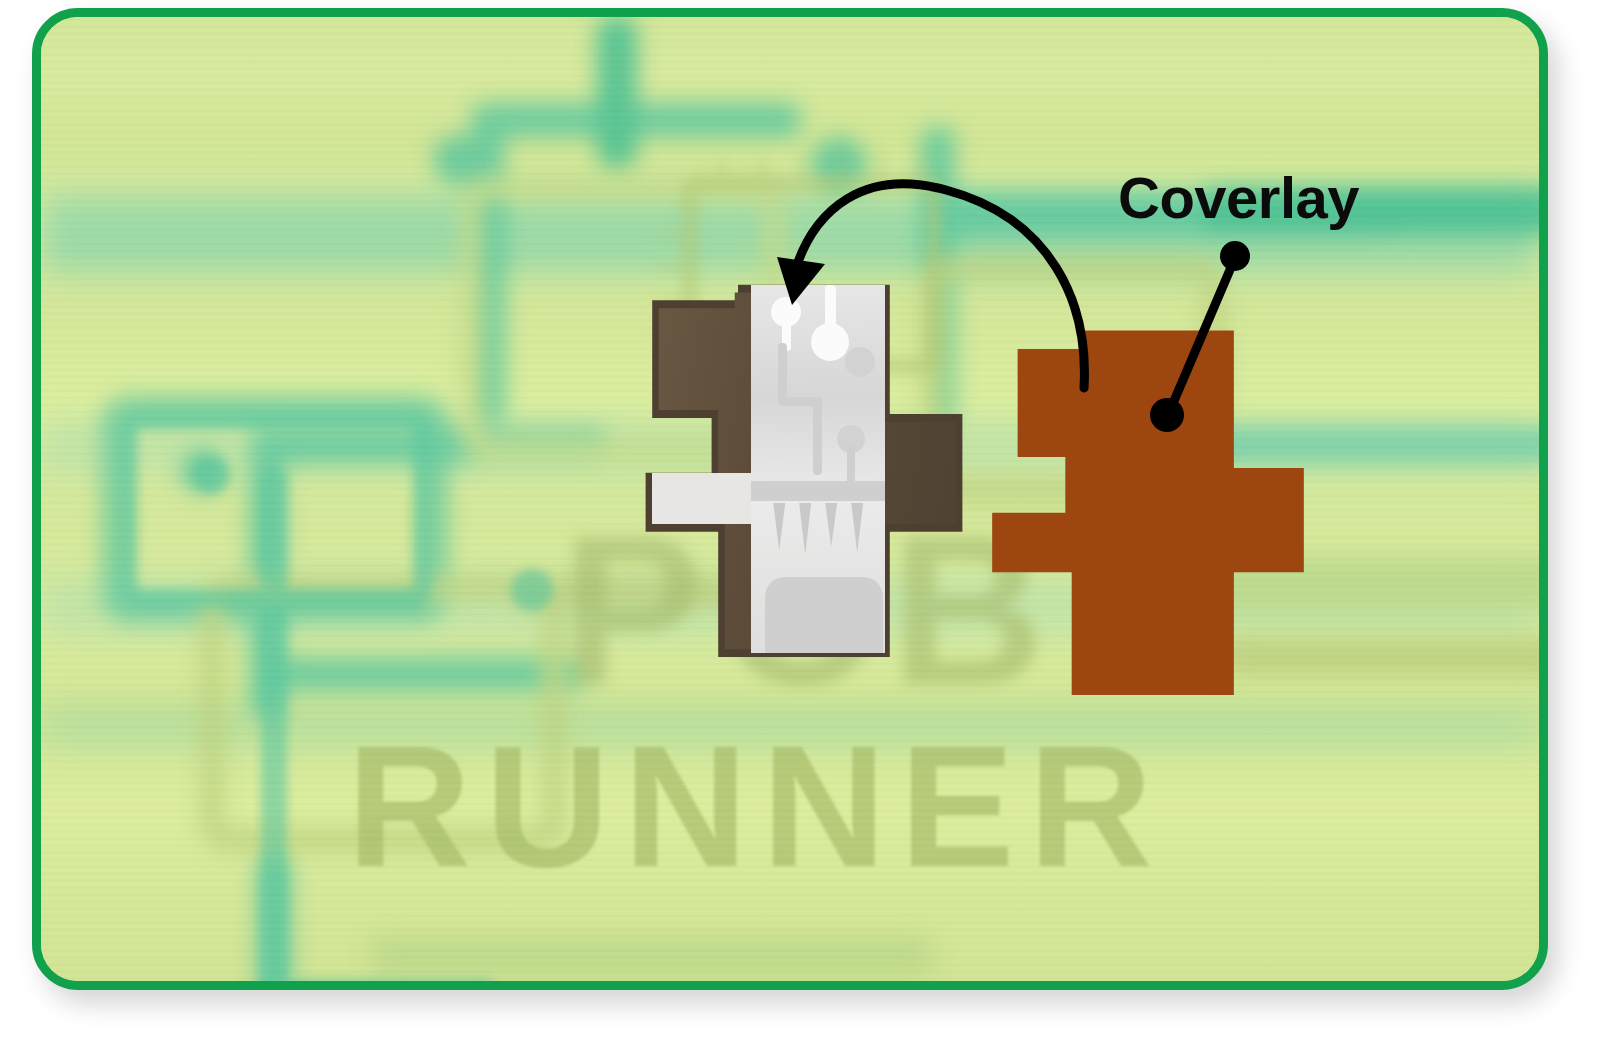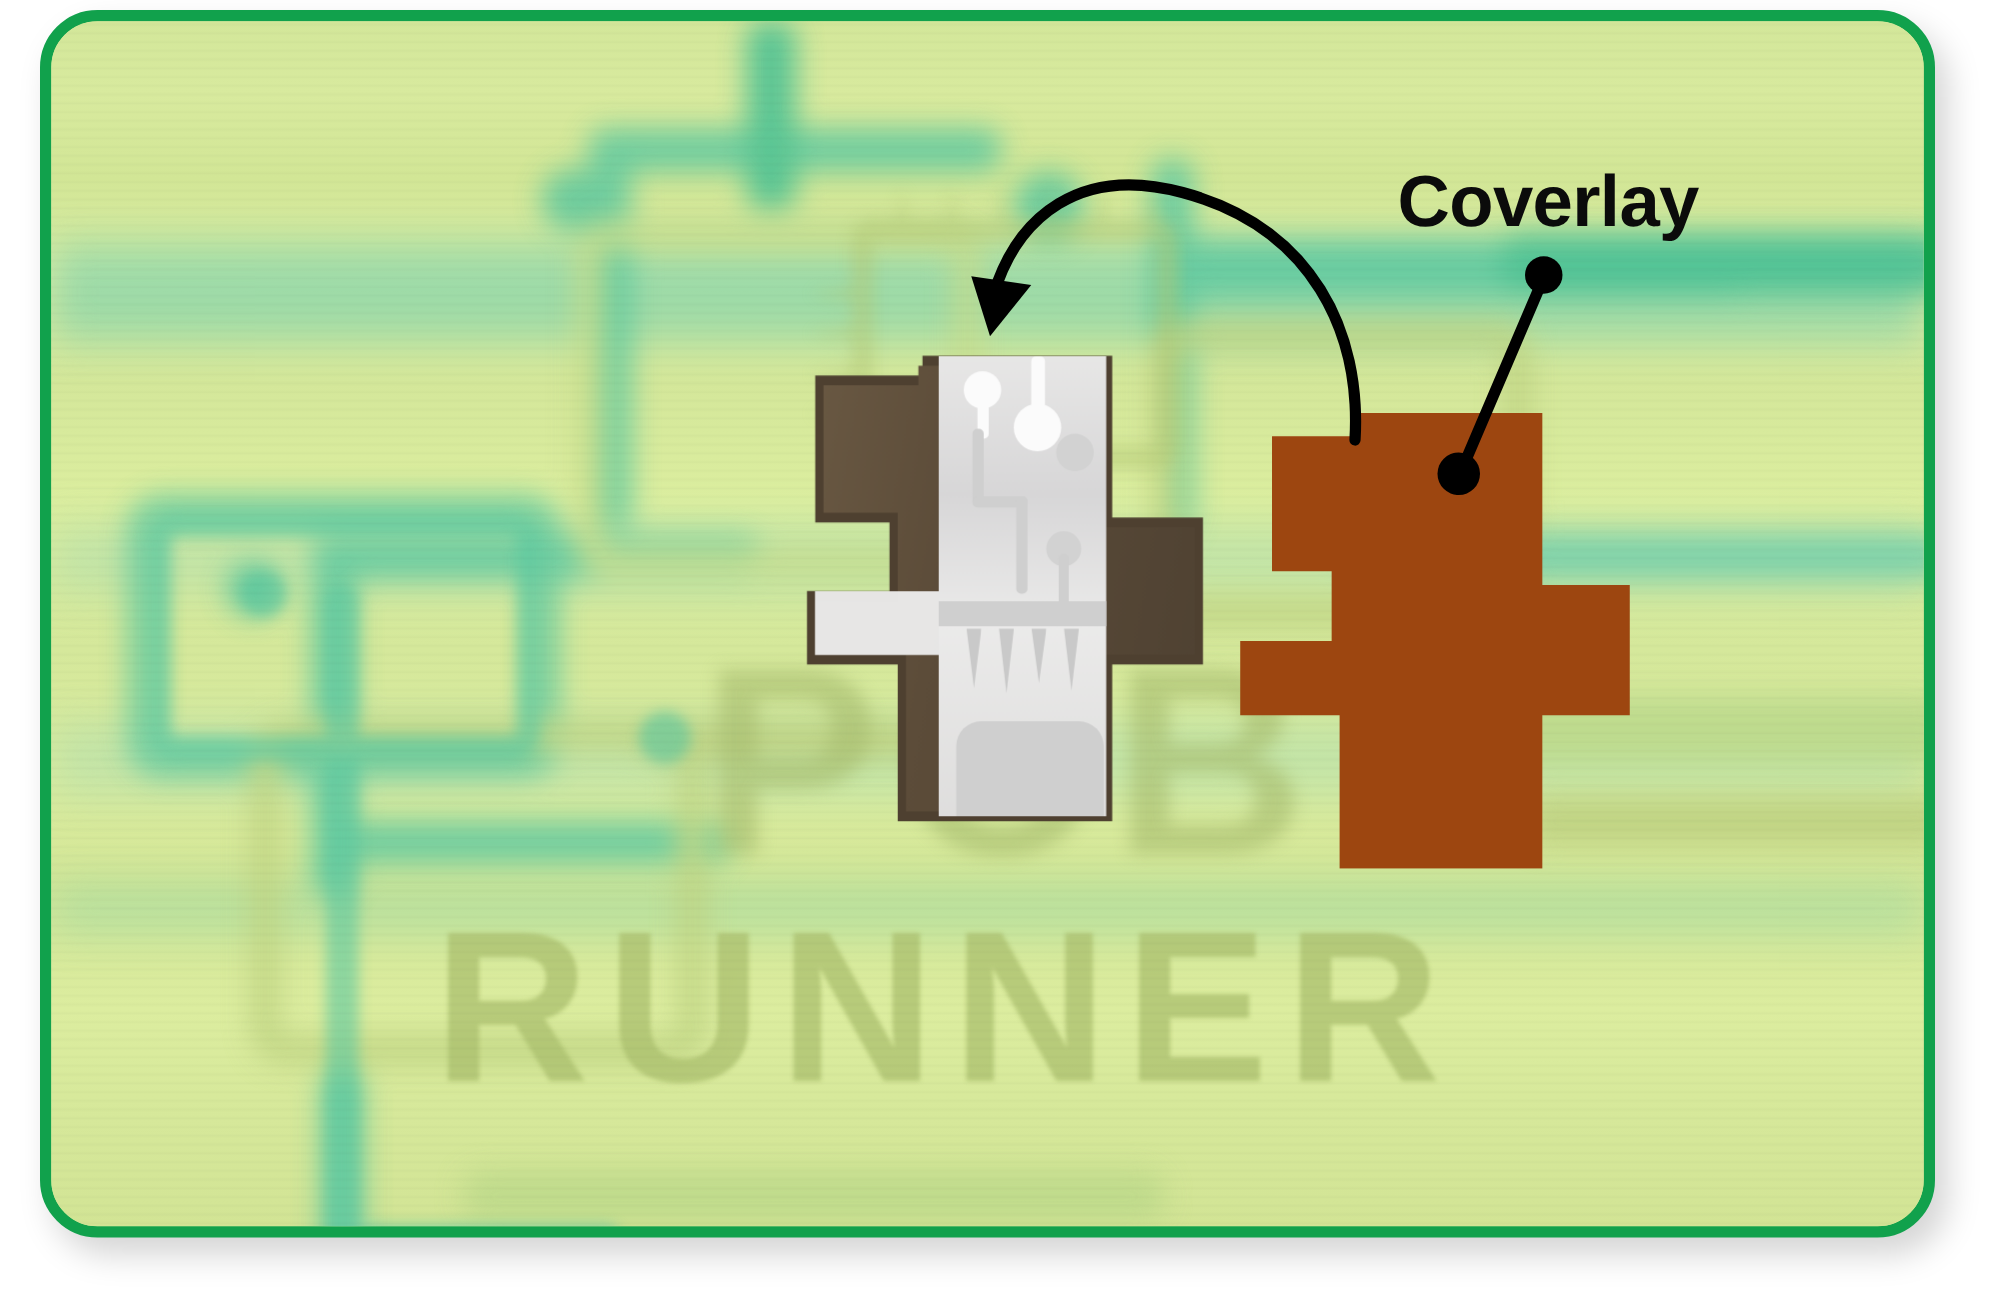--- a/index.html
+++ b/index.html
@@ -272,20 +272,21 @@
       26% 100%, 26% 67%, 1% 67%, 1% 51%,
       24% 51%, 24% 36%, 9% 36%
     );
   }
 
   
   .anno {
     position: absolute;
     inset: 0;
     pointer-events: none;
+    margin-top: 36px;
   }
   .anno svg { position: absolute; left: 0; top: 0; }
 
   .label-coverlay {
     position: absolute;
     left: 1077px;
     top: 111px;
     font-size: 58px;
     font-weight: 700;
     color: #0b0b0b;

